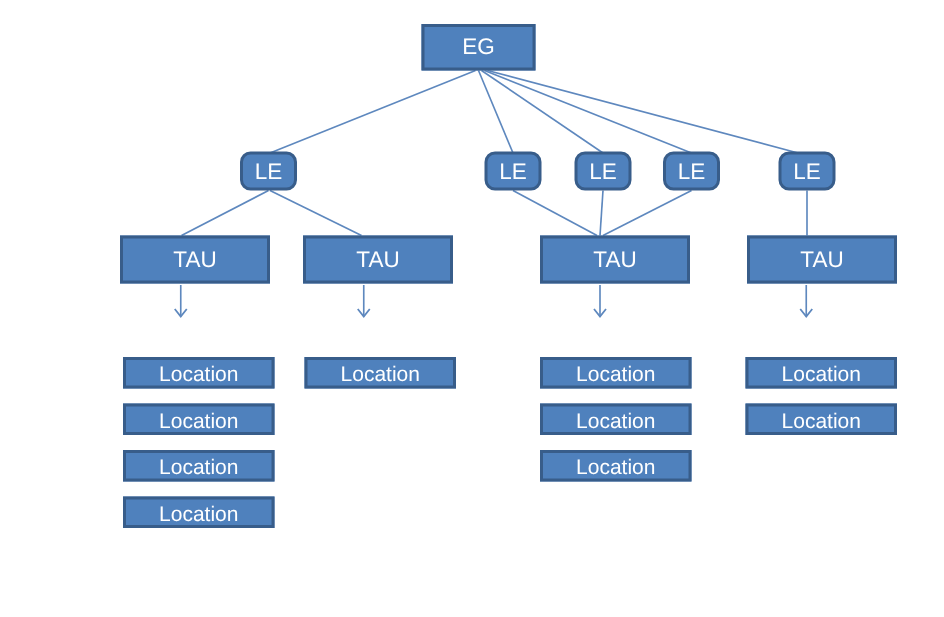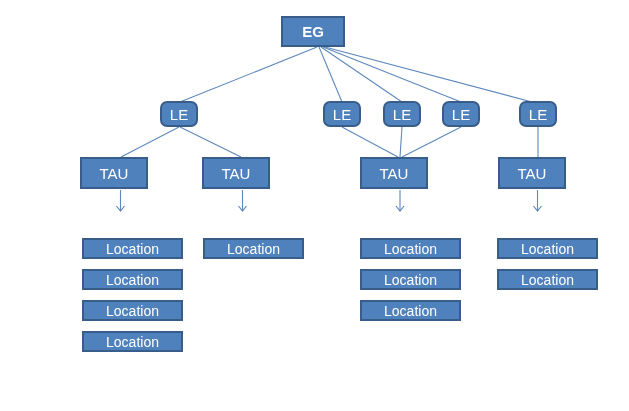--- a/index.html
+++ b/index.html
@@ -37,23 +37,23 @@
     box-sizing:border-box;
     background:var(--node-fill);
     border:2px solid var(--node-border);
     color:var(--text);
     display:flex;
     align-items:center;
     justify-content:center;
     line-height:1;
     user-select:none;
   }
-  .node-eg{left:281px;top:16px;width:64px;height:31px;font-size:15px;font-weight:bold;}
+  .node-eg{left:281px;top:16px;width:76px;height:31px;font-size:15px;}
   .node-le{top:101px;width:38px;height:26px;font-size:15px;border-radius:7px;border-width:2.5px;text-align:right;}
-  .node-tau{top:157px;width:68px;height:32px;font-size:15px;}
+  .node-tau{top:157px;width:100px;height:32px;font-size:15px;}
   .node-loc{width:101px;height:21px;font-size:14px;}
 </style>
 </head>
 <body>
 
 <div class="canvas">
 
   <svg class="connectors" width="629" height="411" xmlns="http://www.w3.org/2000/svg">
     <defs>
       <marker id="arrowhead" viewBox="0 0 10 10" refX="7" refY="5" markerWidth="10" markerHeight="10" markerUnits="userSpaceOnUse" orient="auto">

